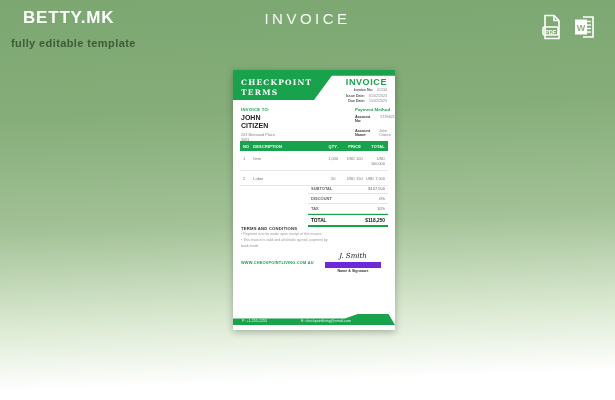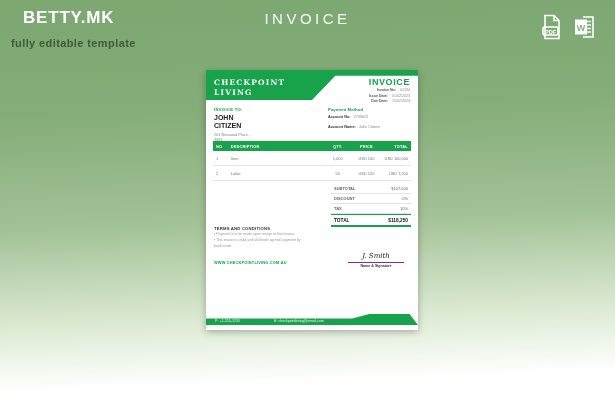--- a/index.html
+++ b/index.html
@@ -13,21 +13,21 @@
 
   
   .brand { position:absolute; left:11px; top:8px; color:#ffffff; font-size:17px; font-weight:800; letter-spacing:0.8px;margin-left:12px; }
   .tagline { position:absolute; left:11px; top:37px; color:#3e5a37; font-size:11px; font-weight:600; letter-spacing:0.4px; }
   .page-title { position:absolute; left:0; right:0; top:10px; text-align:center; color:#f7fbf5; font-size:15px; font-weight:500; letter-spacing:3.5px; }
   .dl-icons { position:absolute; right:18px; top:14px; display:flex; gap:9px; }
   .dl-icons .icn { width:24px; height:26px; cursor:pointer; }
 
   
   .sheet {
-    position:absolute; left:206px; top:70px; width:212px; height:260px;
+    position:absolute; left:233px; top:70px; width:162px; height:260px;
     background:#ffffff; box-shadow:0 2px 7px rgba(0,0,0,0.28);
     font-family:"Liberation Sans", sans-serif; color:#444;
   }
   .hdr-banner {
     position:absolute; top:0; left:0; width:100%; height:30px; background:#17a24b;
     clip-path:polygon(0 0, 100% 0, 100% 19%, 61% 19%, 50% 100%, 0 100%);
   }
   .company { position:absolute; left:8px; top:8px; color:#ffffff; font-family:"DejaVu Serif", serif; font-size:7.5px; letter-spacing:1.2px; line-height:1.35; font-weight:700; }
   .doc-title { position:absolute; right:8px; top:7px; color:#17a24b; font-size:9px; font-weight:800; letter-spacing:0.6px; text-align:right; }
   .meta { position:absolute; right:8px; top:18px; display:flex; flex-direction:column; gap:1.5px; }
@@ -61,21 +61,21 @@
   .tot-row .t-lbl { font-weight:700; }
   .tot-row.grand { font-size:4.8px; color:#111; font-weight:800; border-top:1px solid #17a24b; border-bottom:2px solid #17a24b; padding:2.5px 3px; }
 
   .terms { position:absolute; left:8px; top:156px; width:95px; }
   .terms .sec-h { color:#333; font-size:4.2px; font-weight:800; letter-spacing:0.2px; }
   .terms .bullet { color:#999; font-size:3.5px; line-height:1.5; margin-top:1px; }
   .terms .bullet::before { content:"• "; }
   .terms .weblink { display:block; margin-top:11px; color:#17a24b; font-size:3.9px; font-weight:700; letter-spacing:0.2px; }
 
   .sig { position:absolute; right:14px; top:182px; width:56px; text-align:center; }
-  .sig .sig-name { font-family:"DejaVu Serif", serif; font-style:italic; font-size:7px; color:#222; border-bottom:1px solid #6d28d9; padding-bottom:1.5px; }
+  .sig .sig-name { font-family:"DejaVu Serif", serif; font-style:italic; font-size:7px; color:#222; border-bottom:6px solid #6d28d9; padding-bottom:1.5px; }
   .sig .sig-cap { font-size:3.6px; font-weight:700; color:#333; margin-top:1.5px; }
 
   .sheet-footer {
     position:absolute; left:0; right:0; bottom:5px; height:11px; background:#17a24b;
     clip-path:polygon(0 42%, 69% 42%, 77% 0, 96% 0, 100% 100%, 0 100%);
   }
 </style>
 </head>
 <body>
 
@@ -99,21 +99,21 @@
     <rect x="2" y="5.5" width="12" height="15" fill="#ffffff"></rect>
     <text x="8" y="16.5" text-anchor="middle" font-size="9" font-weight="bold" fill="#8bb07f" font-family="Liberation Sans, sans-serif">W</text>
   </svg>
 </div>
 
 <div class="sheet">
 
   <div class="hdr-banner"></div>
   <div class="company">
     <div>CHECKPOINT</div>
-    <div>LIVING</div>
+    <div>TERMS</div>
   </div>
 
   <div class="doc-title">INVOICE</div>
   <div class="meta">
     <div class="meta-row">
       <span class="lbl">Invoice No:</span>
       <span class="val">01234</span>
     </div>
     <div class="meta-row">
       <span class="lbl">Issue Date:</span>

